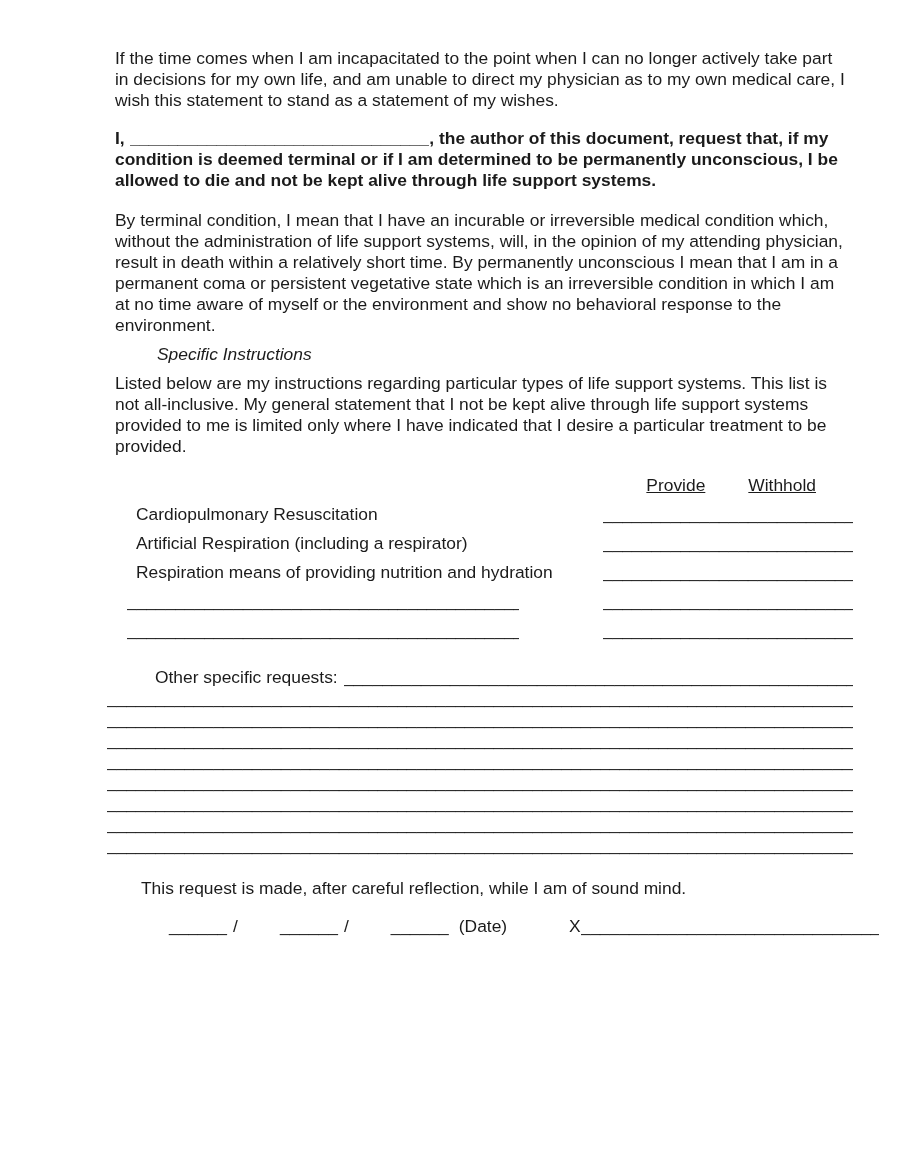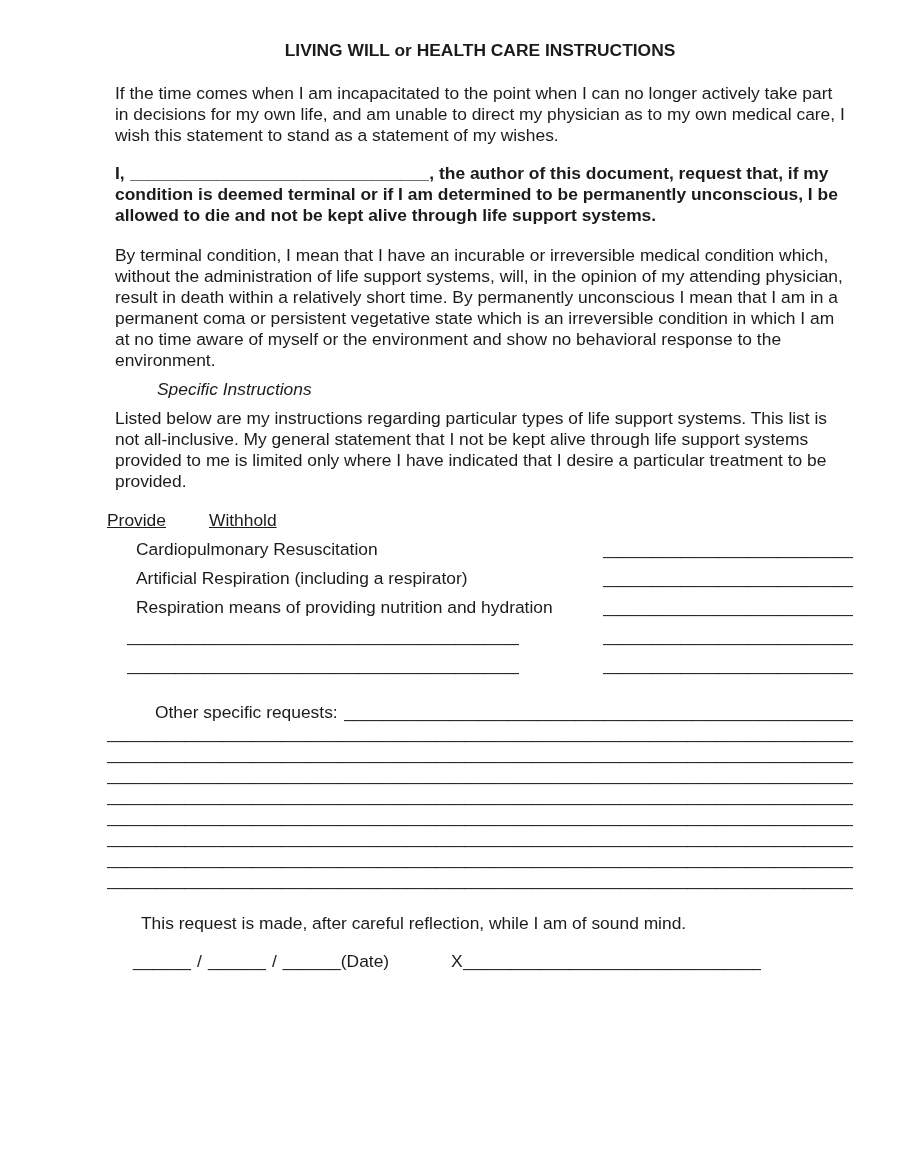--- a/index.html
+++ b/index.html
@@ -26,47 +26,46 @@
   p { margin: 8px; }
   .p-declaration { margin-top: 17px; font-weight: bold; }
   .p-terminal { margin-top: 19px; }
   .si-heading { margin-top: 0; padding-left: 50px; font-style: italic; }
   .blank-inline {
     white-space: nowrap;
     letter-spacing: 0;
   }
   .author-blank { display: inline-block; max-width: 302px; overflow: hidden; vertical-align: bottom; height: 21px; }
   .ttable { margin-top: 18px; }
-  .thead { display: flex; height: 21px; }
+  .thead { display: flex; justify-content: flex-end; height: 21px; }
   .h-provide { margin-right: 43px; text-decoration: underline; }
   .h-withhold { margin-right: 37px; text-decoration: underline; }
   .trow { display: flex; align-items: flex-end; height: 29px; }
   .tlabel { flex: 1 1 auto; padding-left: 29px; white-space: nowrap; overflow: hidden; }
   .lline { width: 392px; margin-left: 20px; white-space: nowrap; overflow: hidden; }
   .tspacer { flex: 1 1 auto; }
   .rline { width: 250px; white-space: nowrap; overflow: hidden; }
   .other-row { display: flex; align-items: baseline; margin-top: 26px; height: 21px; }
   .other-label { white-space: nowrap; margin-left: 48px; }
   .other-line { flex: 1 1 auto; margin-left: 6px; white-space: nowrap; overflow: hidden; }
   .rule { height: 21px; white-space: nowrap; overflow: hidden; }
   .p-pain { margin-top: 16px; font-weight: bold; }
   .p-sound { margin-top: 22px; padding-left: 26px; }
   .sig-row { margin-top: 17px; padding-left: 26px; white-space: nowrap; height: 21px; }
-  .date-blank { white-space: nowrap; }
+  .date-blank { white-space: nowrap; margin-left: 36px; }
   .slash { margin: 0 6px; }
-  .date-label { }
+  .date-label { margin-left: 10px; }
   .x-group { margin-left: 62px; }
   .sig-blank { display: inline-block; max-width: 298px; overflow: hidden; vertical-align: bottom; height: 21px; white-space: nowrap; }
 </style>
 </head>
 <body>
 
 <div class="page">
 
-  <div class="title">LIVING WILL or HEALTH CARE INSTRUCTIONS</div>
 
   <p class="p-intro">If the time comes when I am incapacitated to the point when I can no longer actively take part in decisions for my own life, and am unable to direct my physician as to my own medical care, I wish this statement to stand as a statement of my wishes.</p>
 
   <p class="p-declaration"><span>I,</span>
     <span class="blank-inline author-blank">_______________________________</span><span>, the author of this document, request that, if my condition is deemed terminal or if I am determined to be permanently unconscious, I be allowed to die and not be kept alive through life support systems.</span></p>
 
   <p class="p-terminal">By terminal condition, I mean that I have an incurable or irreversible medical condition which, without the administration of life support systems, will, in the opinion of my attending physician, result in death within a relatively short time. By permanently unconscious I mean that I am in a permanent coma or persistent vegetative state which is an irreversible condition in which I am at no time aware of myself or the environment and show no behavioral response to the environment.</p>
 
   <div class="si-heading">Specific Instructions</div>
   <p class="p-si">Listed below are my instructions regarding particular types of life support systems. This list is not all-inclusive. My general statement that I not be kept alive through life support systems provided to me is limited only where I have indicated that I desire a particular treatment to be provided.</p>

